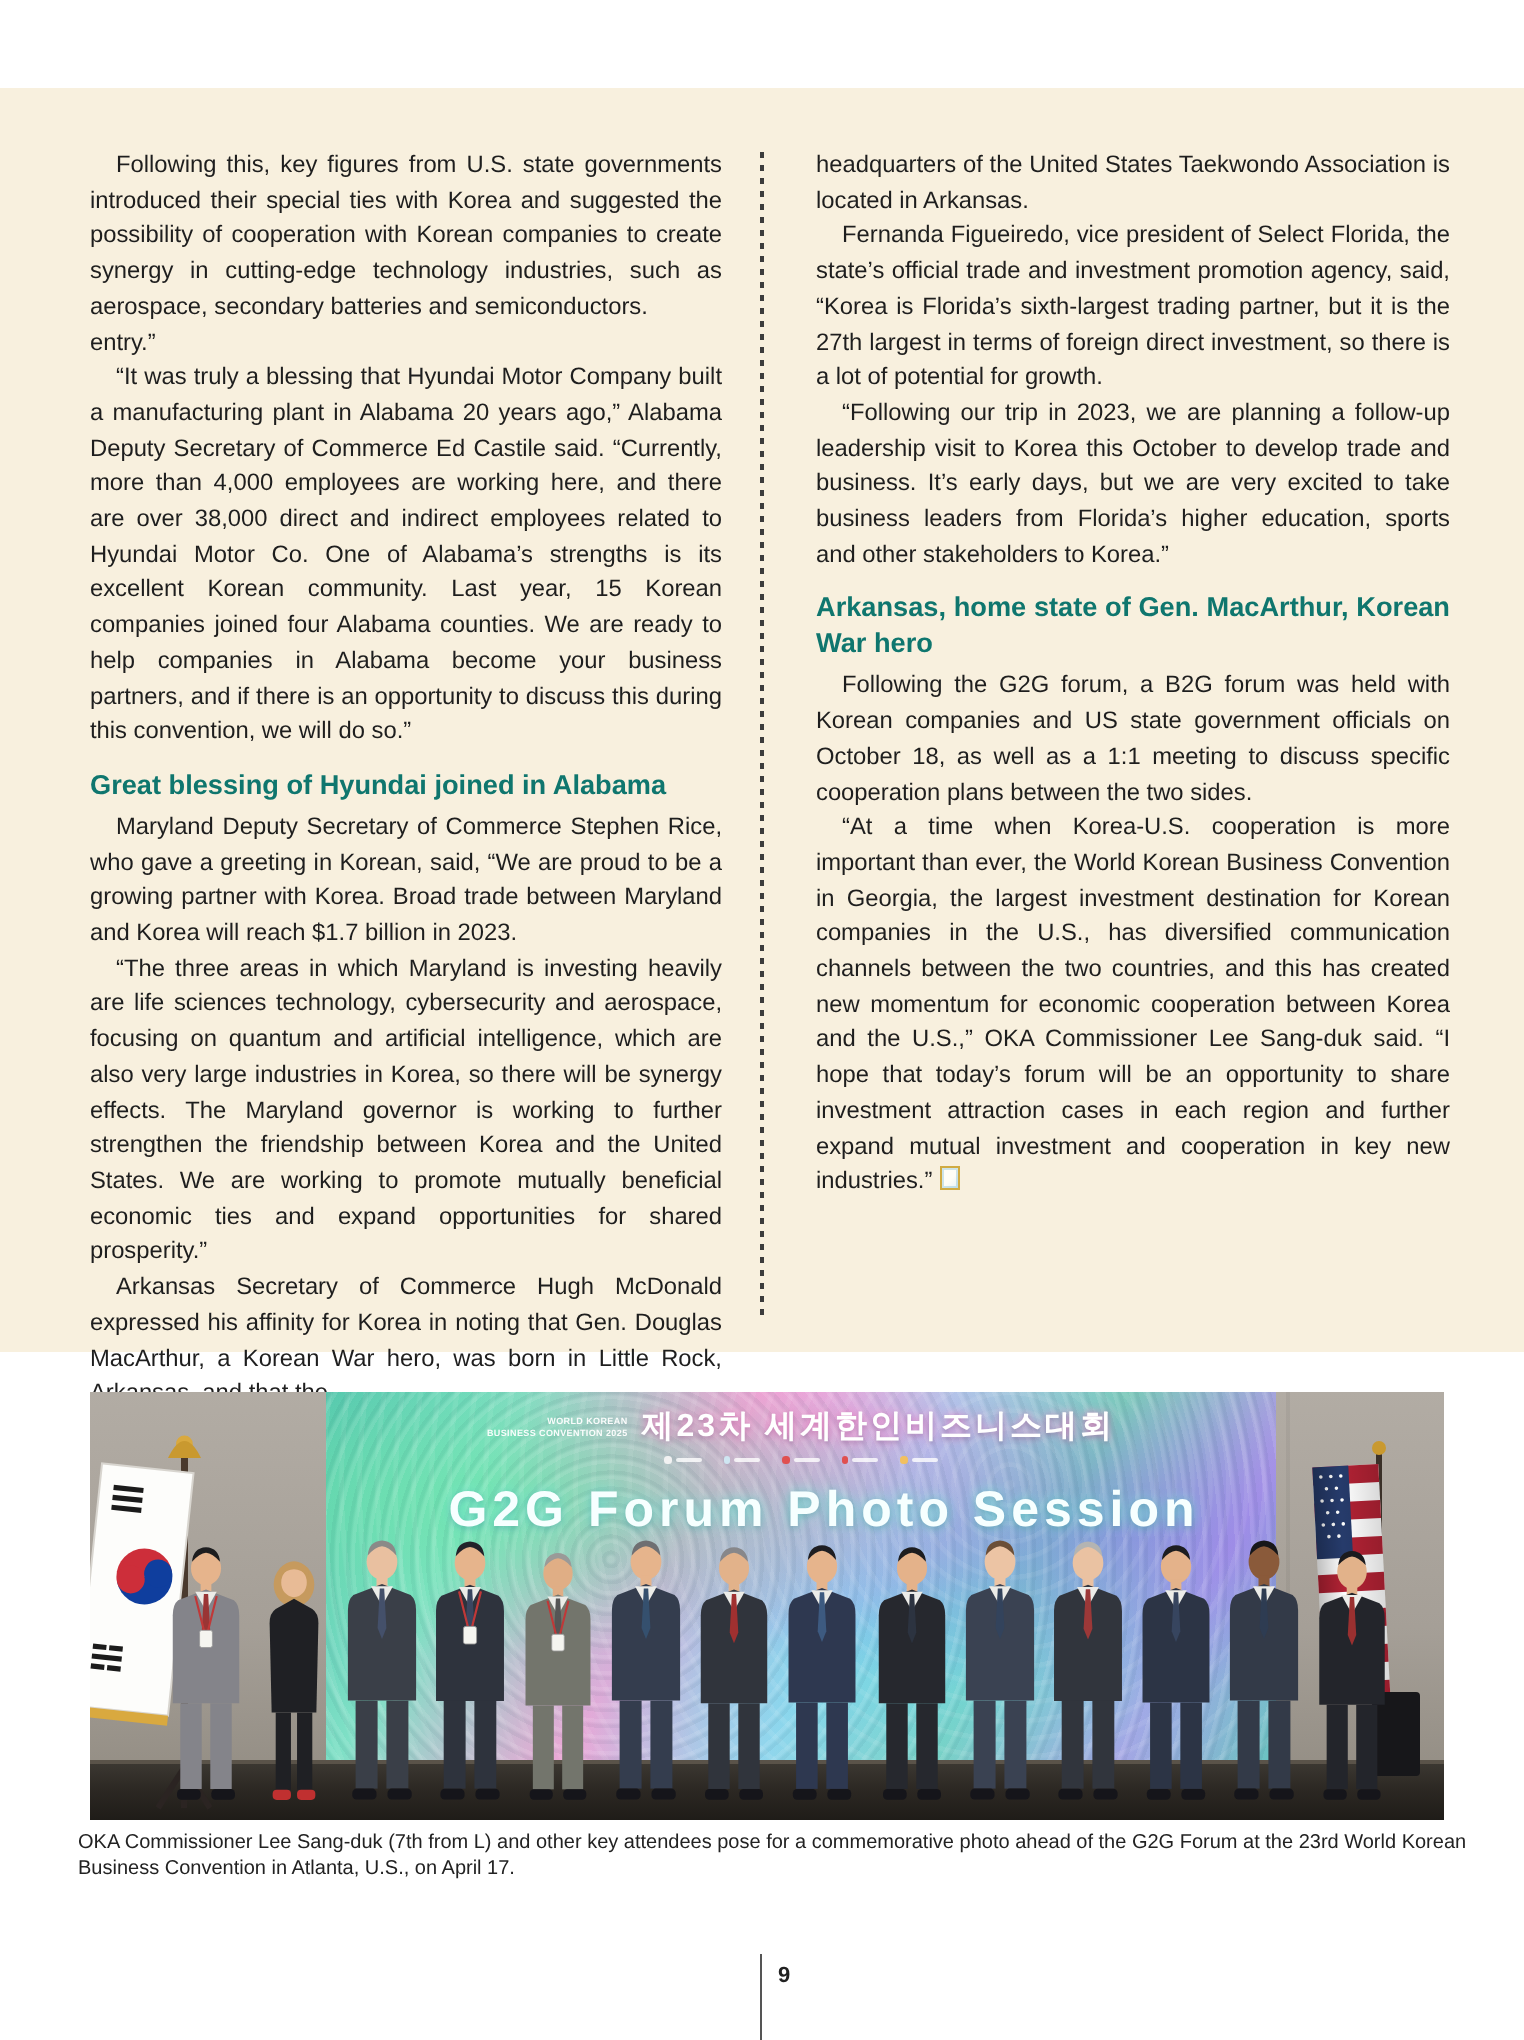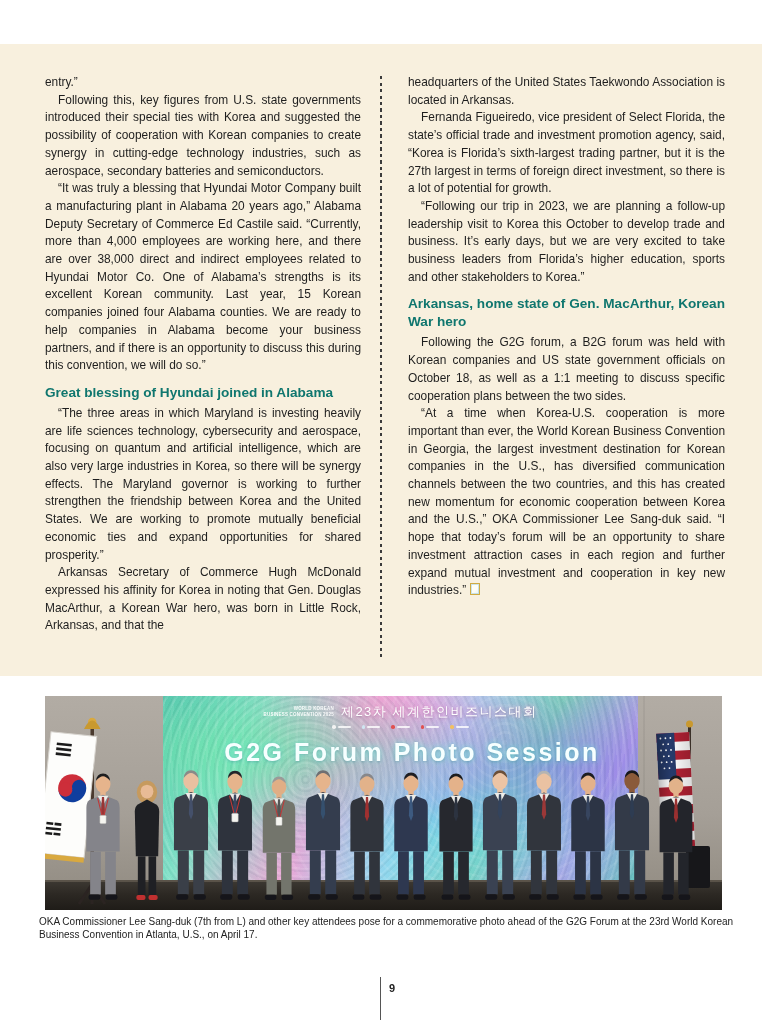--- a/index.html
+++ b/index.html
@@ -48,21 +48,21 @@
       repeating-radial-gradient(circle at 72% 25%,rgba(255,255,255,.08) 0 2px,transparent 3px 9px),
       radial-gradient(ellipse at 18% 30%,rgba(110,230,170,.75),transparent 42%),
       radial-gradient(ellipse at 48% 8%,rgba(255,150,215,.55),transparent 45%),
       radial-gradient(ellipse at 84% 38%,rgba(135,120,235,.55),transparent 50%),
       radial-gradient(ellipse at 62% 72%,rgba(110,215,235,.65),transparent 48%),
       linear-gradient(118deg,#52c3ae 0%,#7fe0c6 18%,#eda6d6 38%,#9cd6ee 55%,#7bd0b6 70%,#b09ce4 86%,#66c6c0 100%);
   }
   .banner-top{margin-top:7px;display:flex;justify-content:center;align-items:center;gap:7px;}
   .banner-pre{font-size:4.5px;line-height:1.25;color:#ffffff;text-align:right;opacity:.95;font-weight:700;letter-spacing:.2px;}
   .banner-kr{
-    font-size:13px;font-weight:400;color:#ffffff;letter-spacing:1.5px;white-space:nowrap;
+    font-size:16px;font-weight:700;color:#ffffff;letter-spacing:1.5px;white-space:nowrap;
     text-shadow:0 0 5px rgba(255,130,200,.85),0 1px 2px rgba(0,40,60,.25);
   }
   .banner-sponsors{display:flex;justify-content:center;align-items:center;gap:11px;margin-top:4px;}
   .sponsor-chip{display:flex;align-items:center;gap:2px;}
   .sponsor-chip .dot{width:3.5px;height:3.5px;border-radius:50%;}
   .sponsor-chip .bar{width:13px;height:2.5px;background:rgba(255,255,255,.8);border-radius:1px;}
   .banner-session{
     margin-top:9px;text-align:center;font-size:25px;font-weight:700;color:#f6ffff;
     letter-spacing:2.5px;white-space:nowrap;
     text-shadow:0 0 7px rgba(120,235,220,.85),0 1px 3px rgba(0,60,80,.30);
@@ -89,24 +89,25 @@
   .footer-rule{position:absolute;top:977px;left:380px;width:1px;height:43px;background:#555555;}
   .footer-page{position:absolute;top:982px;left:389px;font-size:11px;font-weight:700;color:#222222;}
 </style>
 </head>
 <body>
 
 <div class="page">
 
   <div class="content-area">
     <div class="column column-left">
+        <p class="body-p">Following this, key figures from U.S. state governments introduced their special ties with Korea and suggested the possibility of cooperation with Korean companies to create synergy in cutting-edge technology industries, such as aerospace, secondary batteries and semiconductors.</p>
         <p class="body-p no-indent">entry.”</p>
-        <p class="body-p">Following this, key figures from U.S. state governments introduced their special ties with Korea and suggested the possibility of cooperation with Korean companies to create synergy in cutting-edge technology industries, such as aerospace, secondary batteries and semiconductors.</p>
         <p class="body-p">“It was truly a blessing that Hyundai Motor Company built a manufacturing plant in Alabama 20 years ago,” Alabama Deputy Secretary of Commerce Ed Castile said. “Currently, more than 4,000 employees are working here, and there are over 38,000 direct and indirect employees related to Hyundai Motor Co. One of Alabama’s strengths is its excellent Korean community. Last year, 15 Korean companies joined four Alabama counties. We are ready to help companies in Alabama become your business partners, and if there is an opportunity to discuss this during this convention, we will do so.”</p>
         <h3 class="col-heading">Great blessing of Hyundai joined in Alabama</h3>
+        <p class="body-p">Maryland Deputy Secretary of Commerce Stephen Rice, who gave a greeting in Korean, said, “We are proud to be a growing partner with Korea. Broad trade between Maryland and Korea will reach $1.7 billion in 2023.</p>
         <p class="body-p">“The three areas in which Maryland is investing heavily are life sciences technology, cybersecurity and aerospace, focusing on quantum and artificial intelligence, which are also very large industries in Korea, so there will be synergy effects. The Maryland governor is working to further strengthen the friendship between Korea and the United States. We are working to promote mutually beneficial economic ties and expand opportunities for shared prosperity.”</p>
         <p class="body-p">Arkansas Secretary of Commerce Hugh McDonald expressed his affinity for Korea in noting that Gen. Douglas MacArthur, a Korean War hero, was born in Little Rock, Arkansas, and that the</p>
       </div>
     <div class="column-divider"></div>
     <div class="column column-right">
         <p class="body-p no-indent">headquarters of the United States Taekwondo Association is located in Arkansas.</p>
         <p class="body-p">Fernanda Figueiredo, vice president of Select Florida, the state’s official trade and investment promotion agency, said, “Korea is Florida’s sixth-largest trading partner, but it is the 27th largest in terms of foreign direct investment, so there is a lot of potential for growth.</p>
         <p class="body-p">“Following our trip in 2023, we are planning a follow-up leadership visit to Korea this October to develop trade and business. It’s early days, but we are very excited to take business leaders from Florida’s higher education, sports and other stakeholders to Korea.”</p>
         <h3 class="col-heading">Arkansas, home state of Gen. MacArthur, Korean War hero</h3>
         <p class="body-p">Following the G2G forum, a B2G forum was held with Korean companies and US state government officials on October 18, as well as a 1:1 meeting to discuss specific cooperation plans between the two sides.</p>

